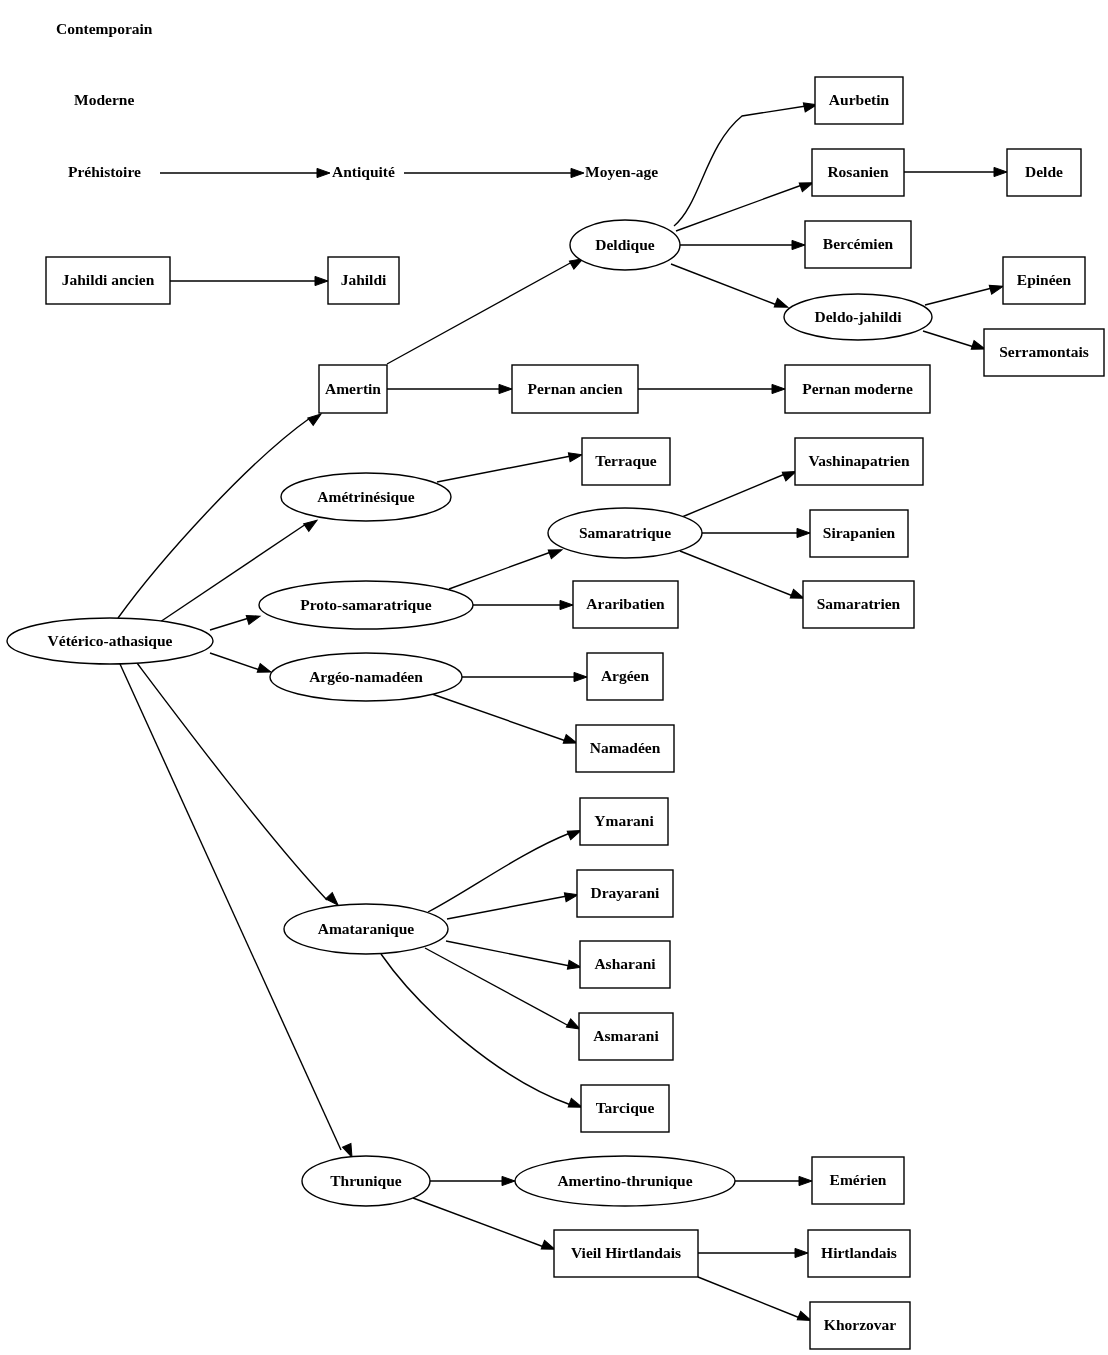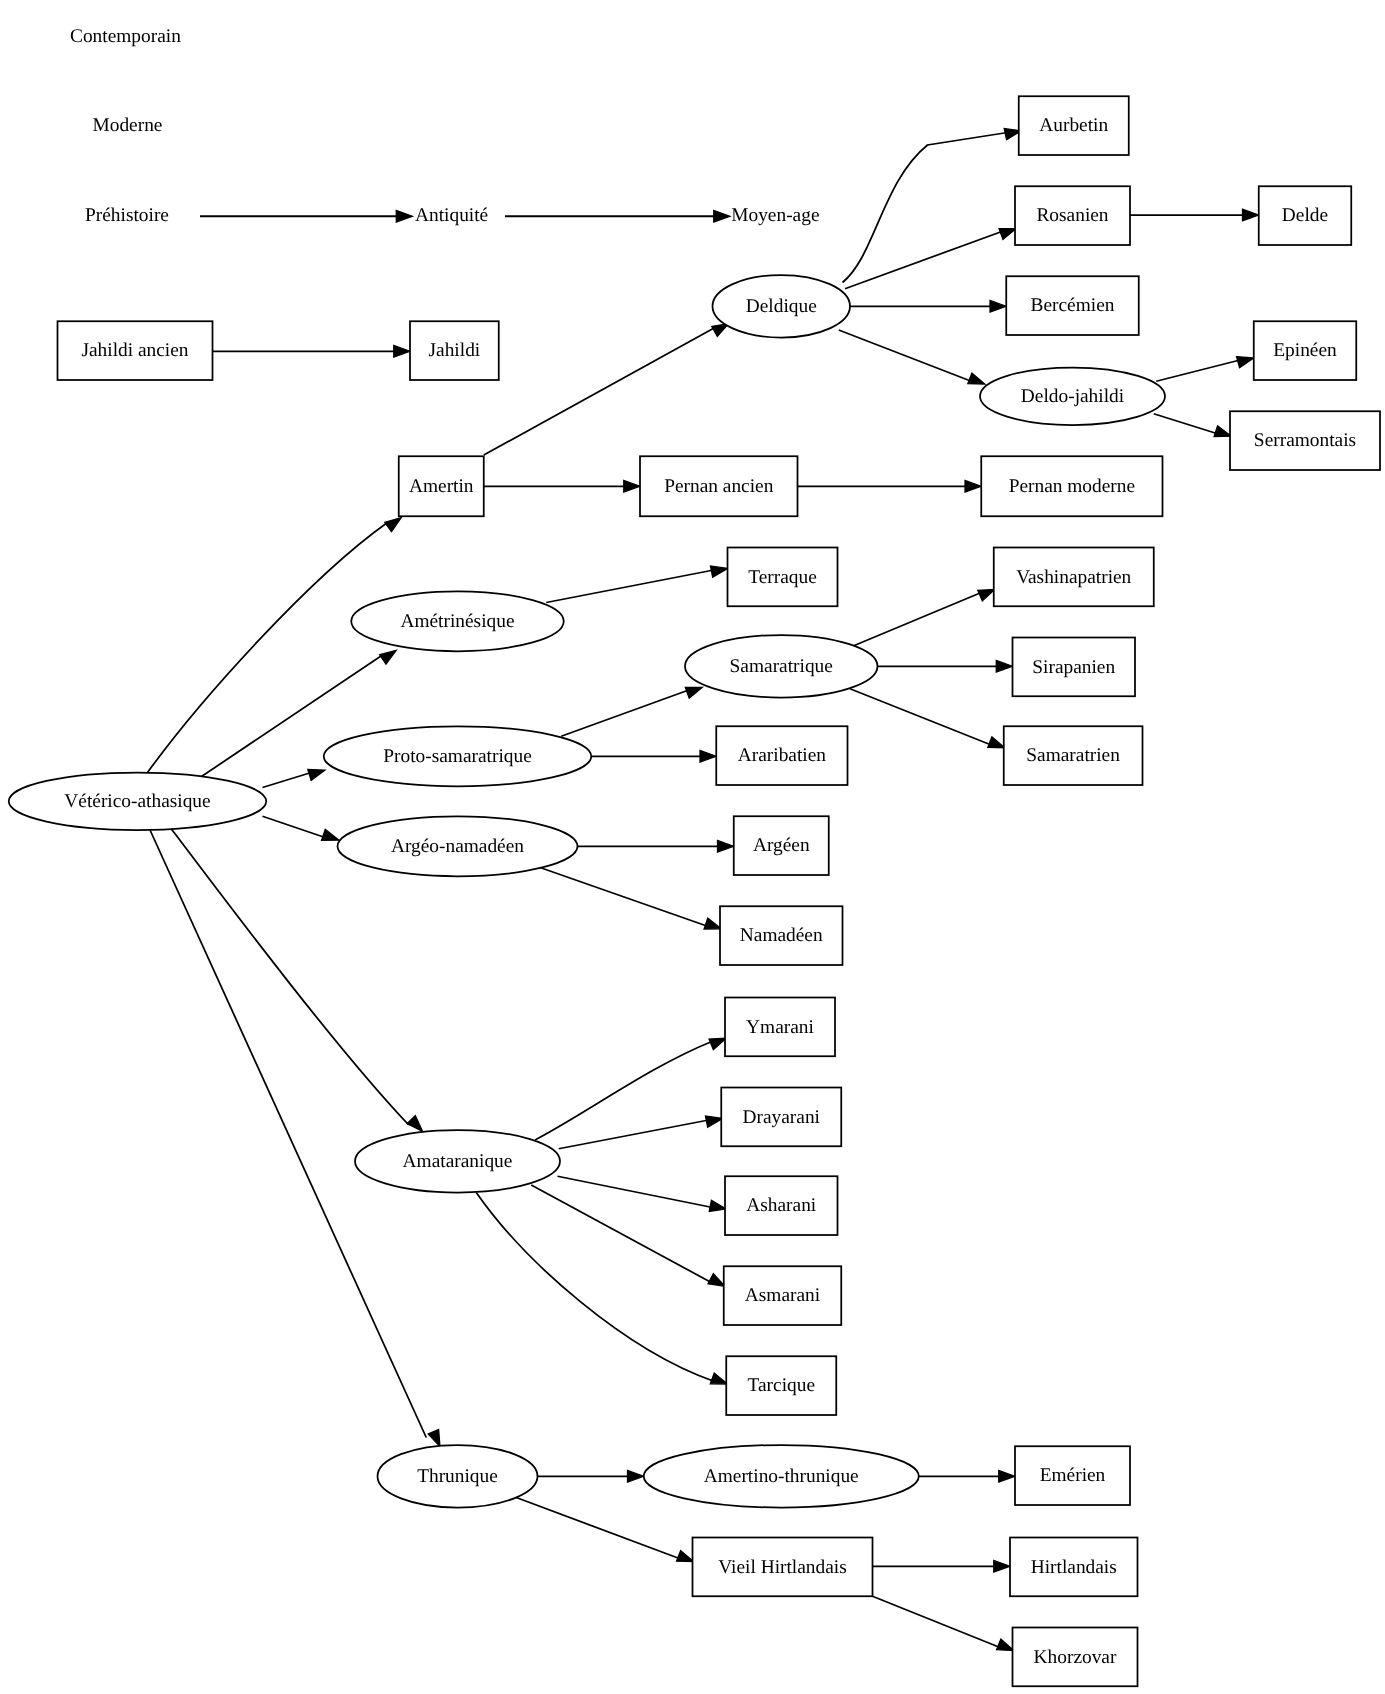--- a/index.html
+++ b/index.html
@@ -11,20 +11,21 @@
     width: 1108px;
     height: 1355px;
     font-family: "Liberation Serif", "DejaVu Serif", serif;
     color: #000000;
     overflow: hidden;
   }
   #graph-root {
     position: relative;
     width: 952px;
     height: 1355px;
+    font-weight: bold;
   }
   svg.graph-canvas {
     display: block;
     width: 1108px;
     height: 1355px;
   }
   .node-shape {
     fill: #ffffff;
     stroke: #000000;
     stroke-width: 1.4;

